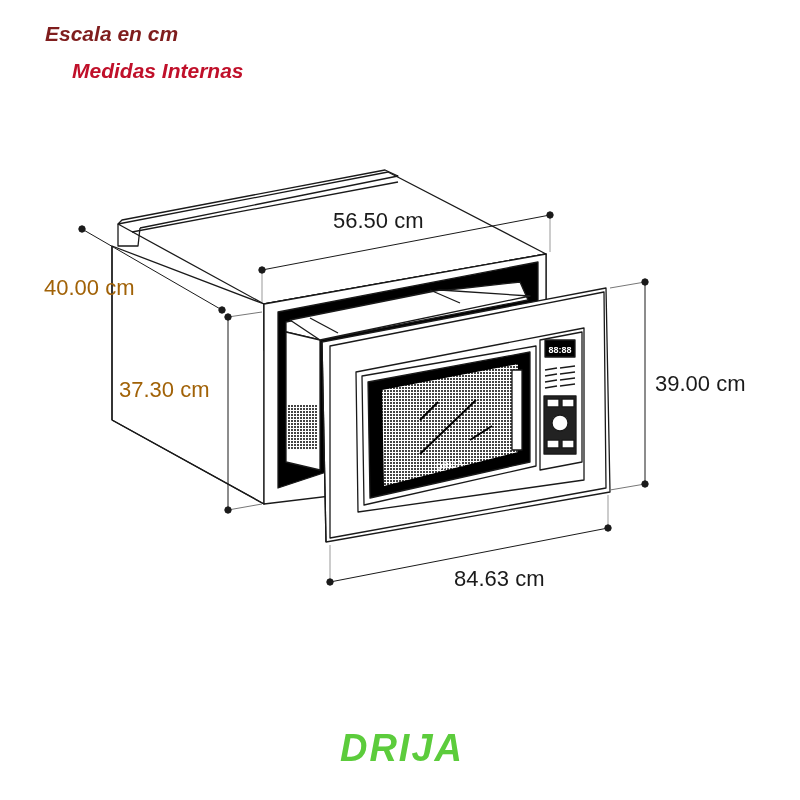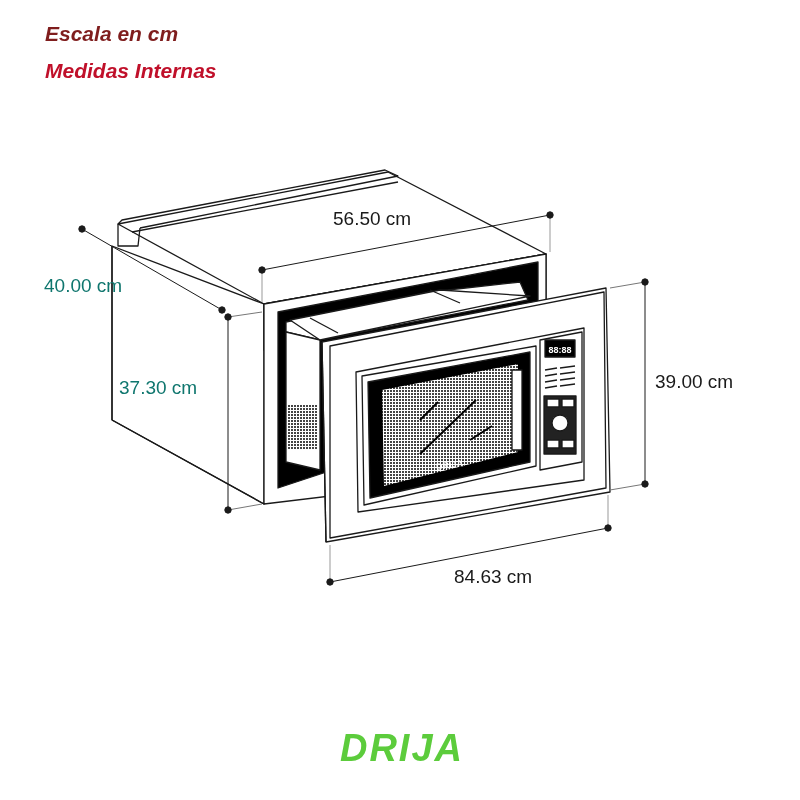--- a/index.html
+++ b/index.html
@@ -1,22 +1,22 @@
 <!DOCTYPE html>
 <html><head>
   <meta charset="utf-8">
   <style>
     html, body { margin: 0; padding: 0; background: #ffffff; }
     body { width: 800px; height: 800px; position: relative; overflow: hidden; font-family: "Liberation Sans", sans-serif; }
     .hdr { position: absolute; left: 45px; font-size: 21px; font-weight: bold; font-style: italic; }
     .hdr-scale { top: 22px; color: #7f1d1d; }
-    .hdr-internal { top: 59px; color: #c0102a; }
-    .dim { position: absolute; font-size: 19px; white-space: nowrap; }
+    .hdr-internal { top: 59px; color: #c0102a; margin-left: 27px; }
+    .dim { position: absolute; font-size: 22px; white-space: nowrap; }
     .dim-black { color: #1a1a1a; }
-    .dim-red { color: #0f766e; }
+    .dim-red { color: #a16207; }
     svg.drawing { position: absolute; left: 0; top: 0; }
     .brand { position: absolute; left: 332px; top: 728px; width: 140px; height: 40px; }
   </style>
 </head>
 <body>
 
 <div class="hdr hdr-scale">Escala en cm</div>
 <div class="hdr hdr-internal">Medidas Internas</div>
 
 <svg class="drawing" width="800" height="800" viewBox="0 0 800 800">

